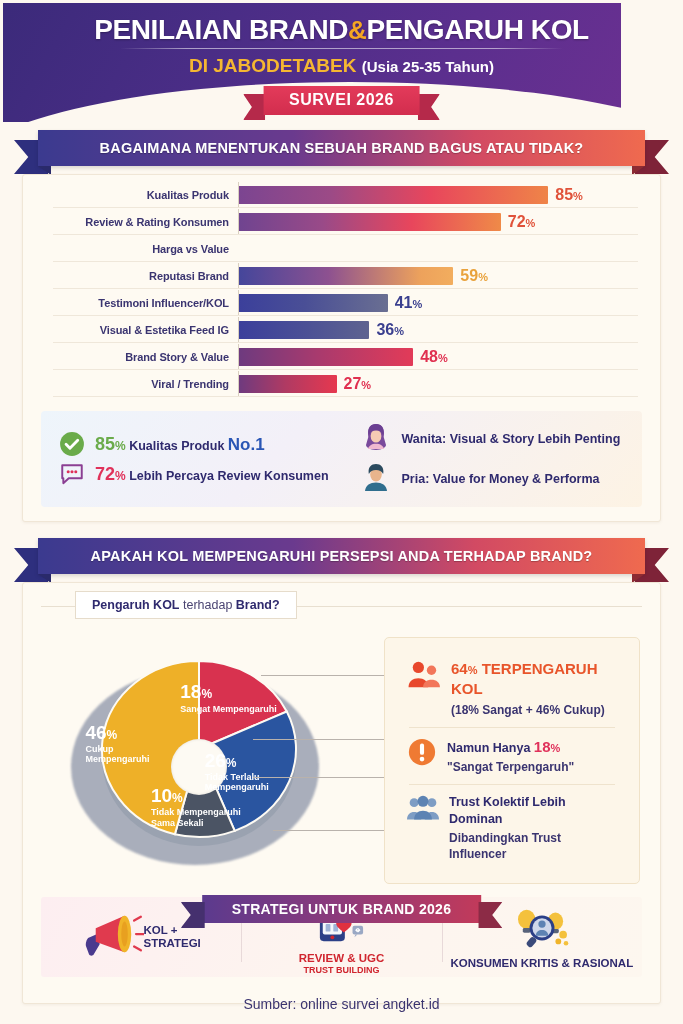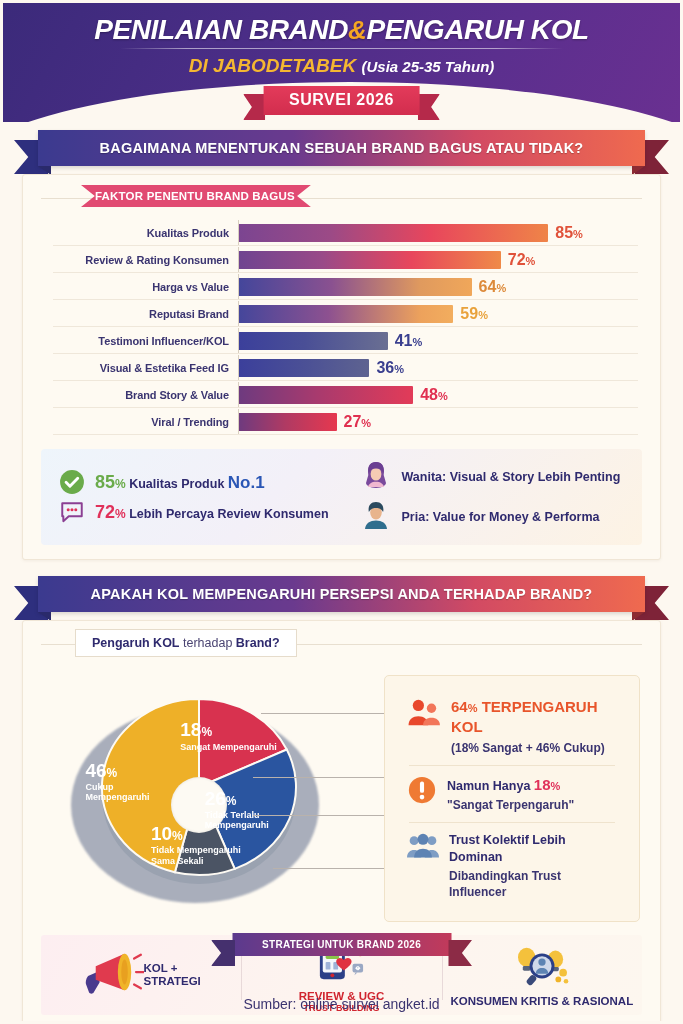--- a/index.html
+++ b/index.html
@@ -7,24 +7,23 @@
     width: 683px; height: 1024px;
     font-family: "Liberation Sans", sans-serif;
     background: #fdf8ef;
     overflow: hidden;
     position: relative;
   }
   .page { position: relative; width: 683px; height: 1024px; background: #fdf8f0; }
 
   
   .header {
-    position: relative; width: 683px; height: 122px;
+    position: relative; width: 621px; height: 122px;
     background: linear-gradient(120deg, #3b2a7a 0%, #4a2d86 35%, #5b2f8e 70%, #6a3091 100%);
     overflow: hidden;
-    font-style: italic;
   }
   .header-curve {
     position: absolute; left: -40px; bottom: -52px; width: 780px; height: 92px;
     background: #fdf8f0;
     border-radius: 50% 50% 0 0 / 100% 100% 0 0;
   }
   .title-main {
     position: absolute; top: 14px; left: 0; width: 683px; text-align: center;
     color: #ffffff; font-size: 28px; font-weight: bold; letter-spacing: -0.4px;
     font-family: "Liberation Sans", sans-serif;
@@ -173,21 +172,21 @@
   .kol-txt .sub { font-size: 12px; color: #3a3470; font-weight: bold; display:block; margin-top:2px;}
   .kol-txt .hl { color: #e0315a; font-size: 15px; }
 
   
   .strategy-wrap { position: relative; margin: 4px 18px 0; }
   .strat-ribbon {
     position: absolute; left: 50%; transform: translateX(-50%); top: -2px; z-index: 4;
   }
   .strat-bar {
     background: linear-gradient(90deg, #5b3a8e 0%, #8e3a7a 50%, #c23a5a 100%);
-    color: #fff; font-size: 10px; font-weight: bold; letter-spacing: .3px;
+    color: #fff; font-size: 14px; font-weight: bold; letter-spacing: .3px;
     padding: 6px 30px; text-align: center;
   }
   .strat-tail-l, .strat-tail-r { position: absolute; top: 7px; width: 24px; height: 26px; }
   .strat-tail-l { left: -21px; background: #45306e; clip-path: polygon(0 0, 100% 0, 100% 100%, 0 100%, 42% 50%); }
   .strat-tail-r { right: -21px; background: #8c2b46; clip-path: polygon(0 0, 100% 0, 58% 50%, 100% 100%, 0 100%); }
   .strat-body {
     background: linear-gradient(120deg, #fdeef1 0%, #fdf4ef 45%, #fdf7ef 100%);
     border-radius: 3px; height: 80px; margin-top: 14px;
     display: flex; align-items: center;
   }
@@ -231,24 +230,20 @@
 
   <div class="ribbon-wrap" style="margin-top:8px;">
     <div class="ribbon-tail left"></div>
     <div class="ribbon-tail right"></div>
     <div class="ribbon">BAGAIMANA MENENTUKAN SEBUAH BRAND BAGUS ATAU TIDAK?</div>
     <div class="ribbon-fold-l"></div>
     <div class="ribbon-fold-r"></div>
   </div>
 
   <div class="card">
-    <div class="tag-row">
-      <div class="tag-line"></div>
-      <div class="pink-tag">FAKTOR PENENTU BRAND BAGUS</div>
-    </div>
 
     <div class="bars" id="bars-container">
         <div class="bar-row">
           <div class="bar-label">Kualitas Produk</div>
           <div class="bar-track">
             <div class="bar-axis"></div>
             <div class="bar-fill" style="width: 310.25px; background: linear-gradient(90deg, rgb(123, 69, 145) 0%, rgb(156, 74, 134) 30%, rgb(232, 70, 92) 62%, rgb(239, 132, 72) 100%);"></div>
             <div class="bar-val" style="color: rgb(224, 82, 58);">85<span class="pct">%</span></div>
           </div>
           <div class="bar-grid"></div>
@@ -257,25 +252,20 @@
           <div class="bar-label">Review &amp; Rating Konsumen</div>
           <div class="bar-track">
             <div class="bar-axis"></div>
             <div class="bar-fill" style="width: 262.8px; background: linear-gradient(90deg, rgb(111, 68, 144) 0%, rgb(153, 74, 136) 32%, rgb(232, 70, 92) 66%, rgb(239, 138, 72) 100%);"></div>
             <div class="bar-val" style="color: rgb(224, 82, 58);">72<span class="pct">%</span></div>
           </div>
           <div class="bar-grid"></div>
         </div>
         <div class="bar-row">
           <div class="bar-label">Harga vs Value</div>
-          <div class="bar-track">
-            <div class="bar-axis"></div>
-            <div class="bar-fill" style="width: 233.6px; background: linear-gradient(90deg, rgb(67, 70, 155) 0%, rgb(138, 81, 144) 40%, rgb(224, 154, 94) 78%, rgb(240, 167, 90) 100%);"></div>
-            <div class="bar-val" style="color: rgb(221, 138, 58);">64<span class="pct">%</span></div>
-          </div>
           <div class="bar-grid"></div>
         </div>
         <div class="bar-row">
           <div class="bar-label">Reputasi Brand</div>
           <div class="bar-track">
             <div class="bar-axis"></div>
             <div class="bar-fill" style="width: 215.35px; background: linear-gradient(90deg, rgb(68, 70, 155) 0%, rgb(141, 81, 144) 42%, rgb(237, 162, 92) 85%, rgb(242, 173, 94) 100%);"></div>
             <div class="bar-val" style="color: rgb(233, 162, 60);">59<span class="pct">%</span></div>
           </div>
           <div class="bar-grid"></div>

